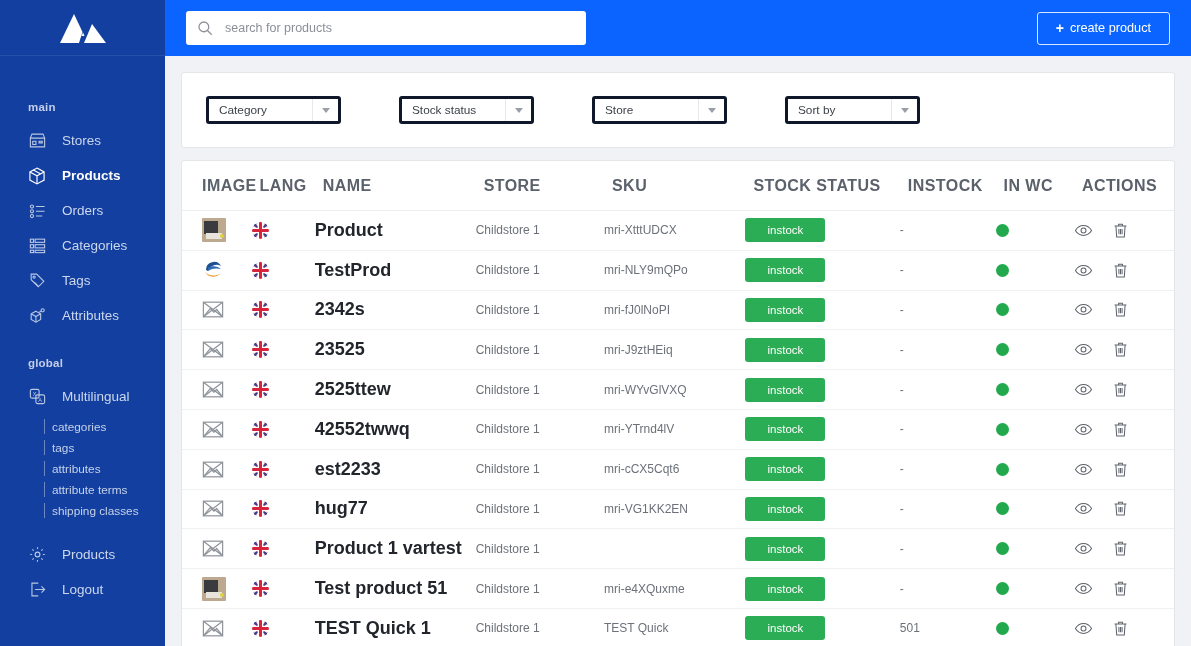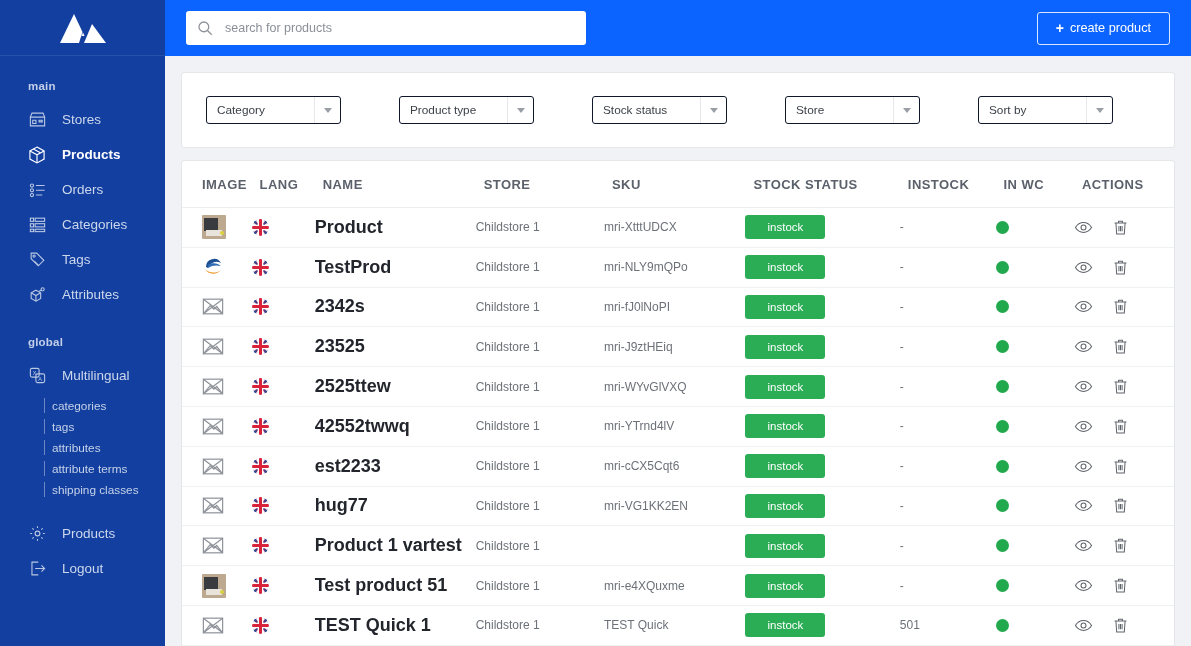--- a/index.html
+++ b/index.html
@@ -10,21 +10,21 @@
     font-family: "Liberation Sans", sans-serif;
     background: #f1f2f5;
   }
   #app { display: flex; width: 1191px; height: 646px; }
 
   
   .sidebar {
     width: 165px; min-width: 165px; height: 646px;
     background: #123fa0;
     display: flex; flex-direction: column;
-    position: relative; z-index: 5;
+    position: relative; z-index: 5; gap: 21px;
   }
   .logo-area {
     height: 56px; min-height: 56px;
     display: flex; align-items: center; justify-content: center;
     border-bottom: 1px solid rgba(255,255,255,0.09);
   }
   .logo-mark { width: 50px; height: 32px; display:block; }
 
   .nav-scroll { flex: 1; padding-top: 14px; overflow: hidden; }
   .section-label {
@@ -94,40 +94,40 @@
 
   .card {
     background: #fff; border: 1px solid #e4e6ea; border-radius: 3px;
   }
   .filterbar {
     display: flex; align-items: center; height: 76px;
     padding: 0 24px; margin-bottom: 12px;
   }
   .select {
     width: 135px; height: 28px; margin-right: 58px;
-    border: 1px solid #0f172a; border-radius: 3px; background: #fff;
+    border: 3px solid #0f172a; border-radius: 3px; background: #fff;
     display: flex; align-items: center; cursor: pointer;
   }
   .select:last-child { margin-right: 0; }
   .select-label {
     flex: 1; padding-left: 10px; font-size: 11.8px; color: #3c4148;
     white-space: nowrap; overflow: hidden;
   }
   .select-arrow {
     width: 26px; height: 100%; border-left: 1px solid #e6e8ec;
     display: flex; align-items: center; justify-content: center;
   }
   .caret { width: 0; height: 0; border-left: 4px solid transparent;
     border-right: 4px solid transparent; border-top: 5px solid #9a9ea6; }
 
   
   .table-card { overflow: hidden; }
   table { width: 100%; border-collapse: collapse; table-layout: fixed; }
   thead th {
-    text-align: left; font-size: 13px; font-weight: bold;
+    text-align: left; font-size: 16px; font-weight: bold;
     color: #5b616b; letter-spacing: .45px;
     padding: 16px 0 15px 8px; border-bottom: 1px solid #eceef1;
     white-space: nowrap;
   }
   tbody td {
     padding: 0; height: 39.8px;
     border-bottom: 1px solid #f0f1f4;
     font-size: 12px; color: #4a4f57; vertical-align: middle;
   }
   .c-image   { width: 64px; padding-left: 20px !important; }
@@ -316,26 +316,20 @@
         <span class="plus">+</span>
         <span>create product</span>
       </button>
     </header>
 
     <div class="content">
 
       <div class="card filterbar">
         <div class="select">
           <span class="select-label">Category</span>
-          <span class="select-arrow">
-              <i class="caret"></i>
-            </span>
-        </div>
-        <div class="select">
-          <span class="select-label">Product type</span>
           <span class="select-arrow">
               <i class="caret"></i>
             </span>
         </div>
         <div class="select">
           <span class="select-label">Stock status</span>
           <span class="select-arrow">
               <i class="caret"></i>
             </span>
         </div>

